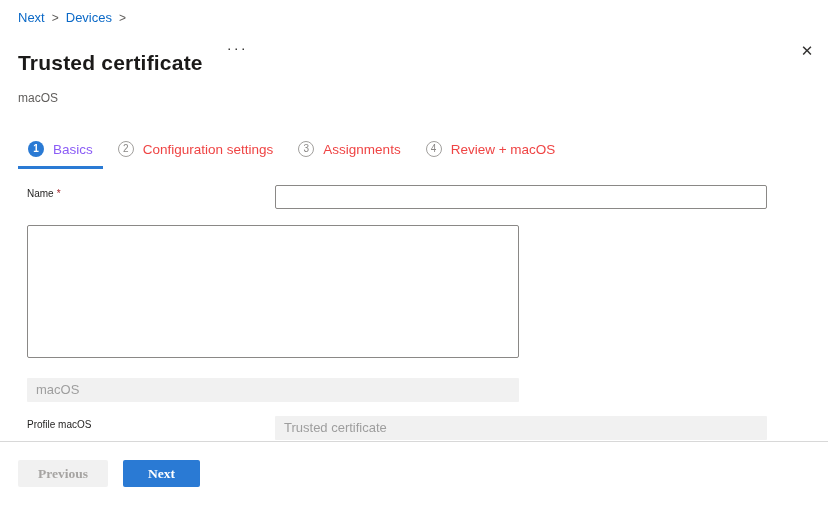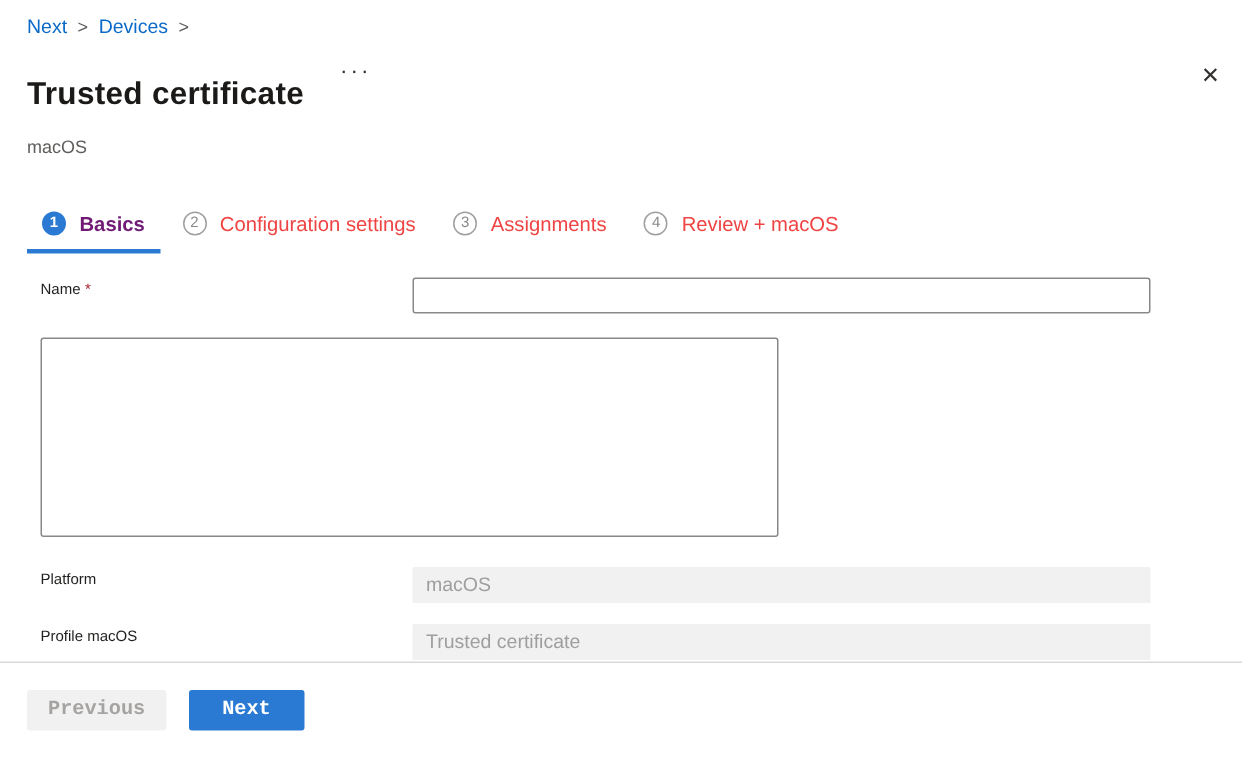--- a/index.html
+++ b/index.html
@@ -41,21 +41,21 @@
   }
   .step.active{border-bottom-color:#2a7ad4;}
   .step-circle{
     width:16px;height:16px;border-radius:50%;flex:0 0 16px;
     display:flex;align-items:center;justify-content:center;
     font-size:10px;line-height:1;box-sizing:border-box;
   }
   .step.active .step-circle{background:#2a7ad4;color:#ffffff;font-weight:700;}
   .step:not(.active) .step-circle{border:1px solid #a19f9d;color:#8a8886;background:#fff;}
   .step-label{font-size:13.5px;}
-  .step.active .step-label{font-weight:700;color:#701a75;}
+  .step.active .step-label{font-weight:400;color:#8b5cf6;}
   .step:not(.active) .step-label{color:#ef4444;}
 
   
   .form{margin-top:16px;}
   .form-row{display:flex;align-items:flex-start;padding-left:9px;margin-bottom:16px;}
   .form-label{width:248px;flex:0 0 248px;padding-top:3px;font-size:10px;color:#201f1e;}
   .required{color:#a4262c;margin-left:3px;}
   .field-col{width:492px;flex:0 0 492px;}
   input.text-input{
     width:100%;box-sizing:border-box;height:24px;
@@ -76,21 +76,21 @@
   }
 
   
   .footer{
     position:absolute;left:0;right:0;bottom:0;height:64px;
     border-top:1px solid #d8d8d8;background:#ffffff;
     display:flex;align-items:center;padding-left:18px;box-sizing:border-box;gap:15px;
   }
   .btn{
     height:27px;min-width:90px;border:none;border-radius:2px;
-    font-family:Liberation Mono, monospace;font-size:13.5px;font-weight:700;cursor:pointer;padding:0 14px;
+    font-family:Liberation Serif, serif;font-size:13.5px;font-weight:700;cursor:pointer;padding:0 14px;
   }
   .btn-previous{background:#f1f1f1;color:#a6a4a2;cursor:default;}
   .btn-next{background:#2a7ad4;color:#ffffff;min-width:77px;}
 </style>
 </head>
 <body>
 
 <div class="page">
 
   <nav class="breadcrumb">
@@ -137,21 +137,20 @@
       </div>
     </div>
 
     <div class="form-row row-desc">
       <div class="field-col">
         <textarea class="text-area" value="" style=""></textarea>
       </div>
     </div>
 
     <div class="form-row row-platform">
-      <div class="form-label">Platform</div>
       <div class="field-col">
         <div class="readonly-field">macOS</div>
       </div>
     </div>
 
     <div class="form-row">
       <div class="form-label">Profile macOS</div>
       <div class="field-col">
         <div class="readonly-field">Trusted certificate</div>
       </div>

